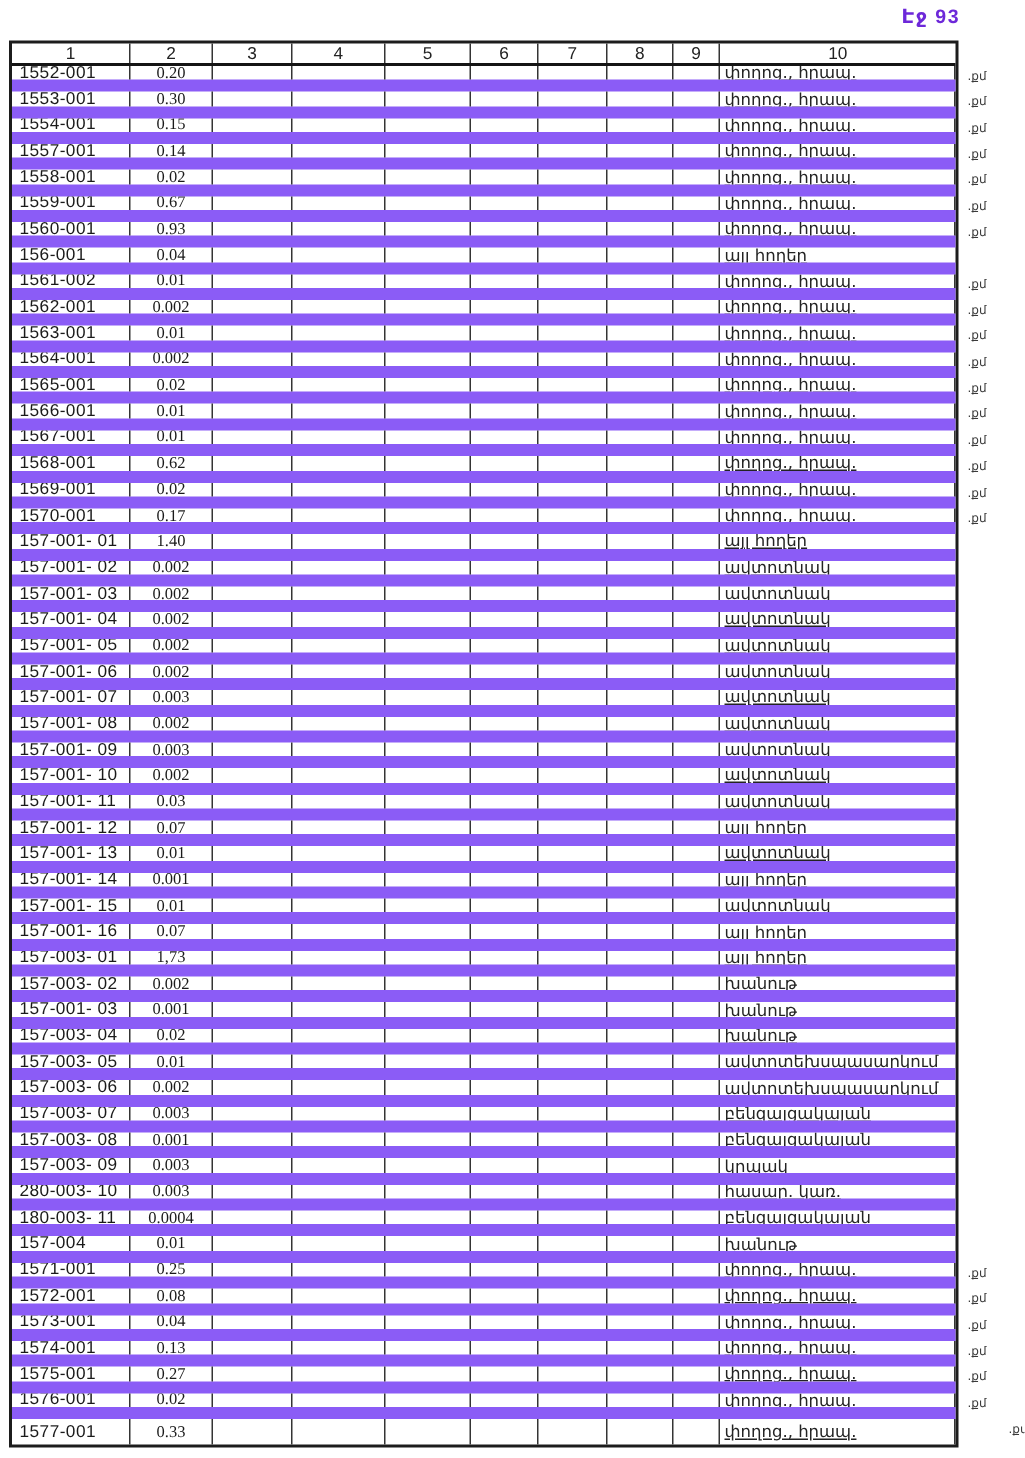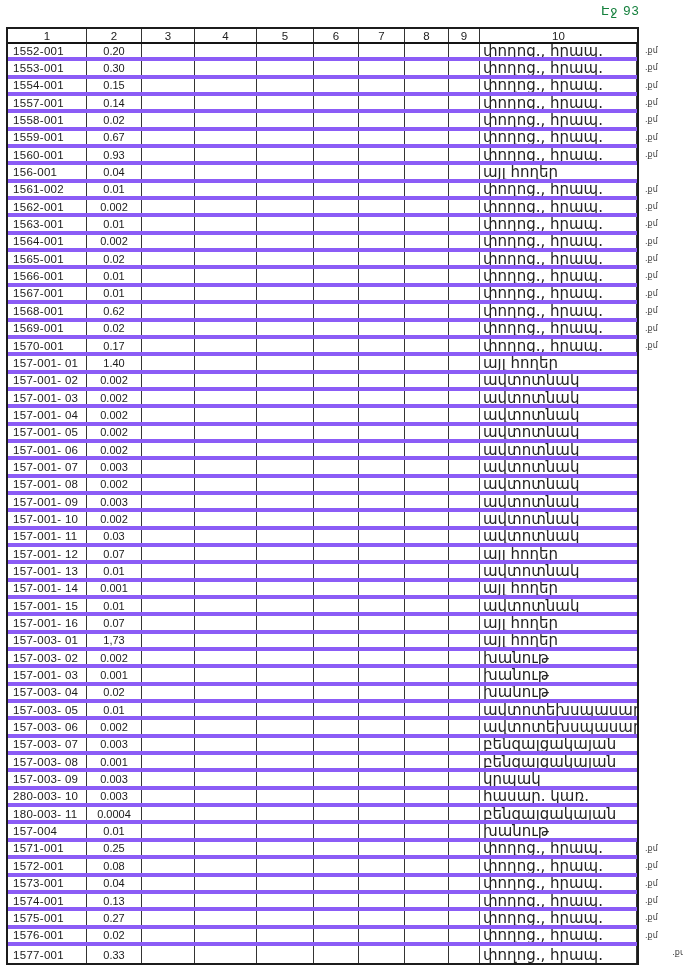--- a/index.html
+++ b/index.html
@@ -6,33 +6,33 @@
   body{
     width:683px;height:972px;
     background:#ffffff;
     font-family:"Liberation Sans","DejaVu Sans",sans-serif;
     color:#1d1d1d;
     position:relative;
     overflow:hidden;
   }
   .page-number{
     position:absolute;top:3px;left:601px;
-    font-weight:normal;font-size:13px;letter-spacing:1px;
-    color:#15803d;
+    font-weight:bold;font-size:13px;letter-spacing:1px;
+    color:#6d28d9;
   }
   .doc-table{
     position:absolute;top:27px;left:6px;width:633px;
     border:2px solid #1c1c1c;
     box-sizing:border-box;
     background:#fff;
   }
   .t-row{
     display:grid;
     grid-template-columns:79px 55px 53px 62px 57px 45px 46px 44px 31px 1fr;
-    border-bottom:4px solid #8b5cf6;
+    border-bottom:8px solid #8b5cf6;
     position:relative;
     box-sizing:border-box;
   }
   .t-row:last-child{border-bottom:none;text-align:right;}
   .t-row.header{height:15px;border-bottom:2px solid #141414;}
   .t-row.data{height:17.35px;}
   .cell{
     border-right:1px solid #343434;
     box-sizing:border-box;
     overflow:hidden;white-space:nowrap;
@@ -41,25 +41,25 @@
   .cell:last-child{border-right:none;}
   .header .cell{
     justify-content:center;
     font-size:11.5px;color:#222;
   }
   .id-cell{
     font-size:11.5px;padding-left:5px;color:#1a1a1a;
     letter-spacing:0.3px;
   }
   .val-cell{
-    justify-content:center;font-size:11px;color:#1a1a1a;
+    justify-content:center;font-size:11px;color:#1a1a1a;font-family:Liberation Serif, serif;
   }
   .use-cell{
     font-family:"DejaVu Sans",sans-serif;
-    font-size:15px;padding-left:3px;color:#232323;
+    font-size:11px;padding-left:3px;color:#232323;text-decoration:underline;
   }
   .margin-note{
     position:absolute;
     left:637px;top:2px;
     font-family:"DejaVu Sans",sans-serif;
     font-size:8px;color:#3a3a3a;
     width:40px;
   }
 </style>
 </head>

